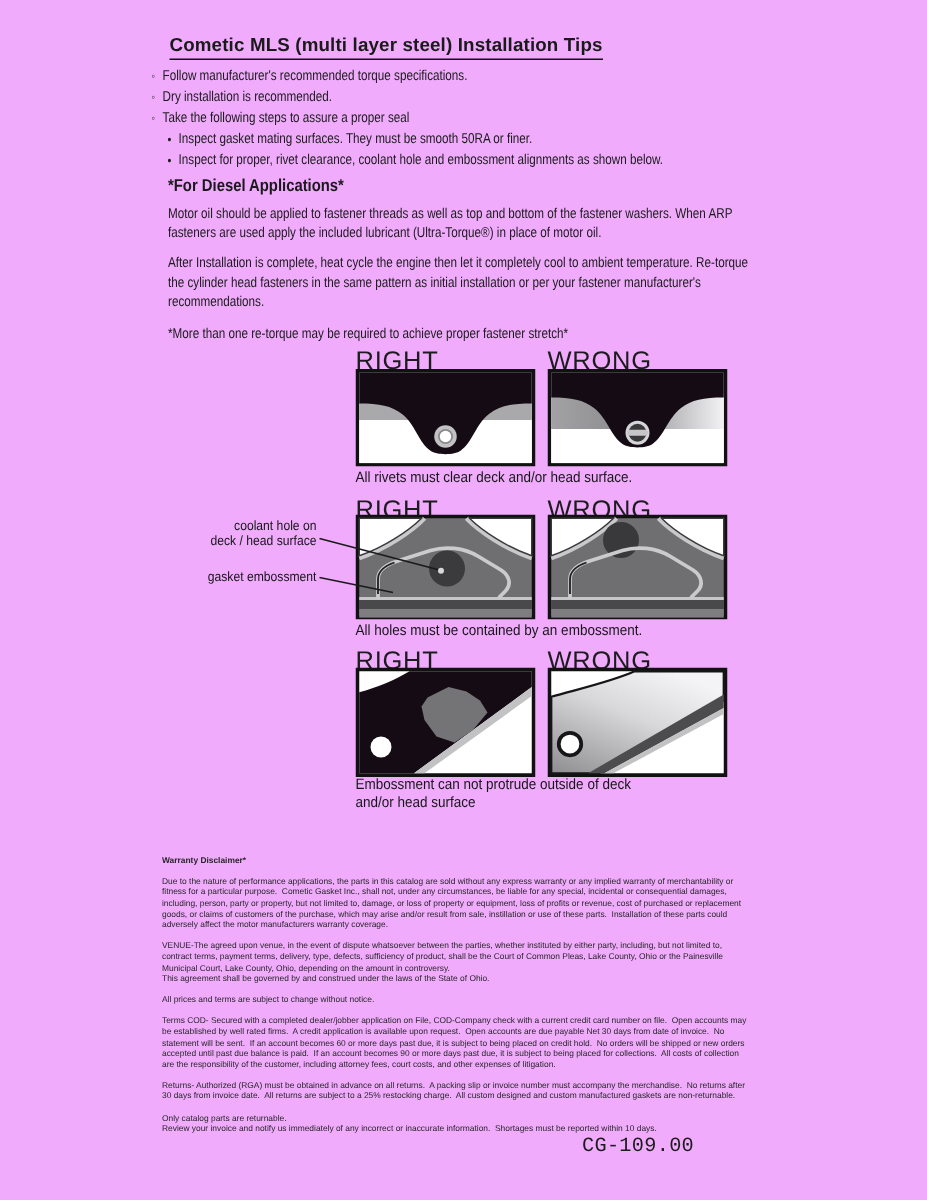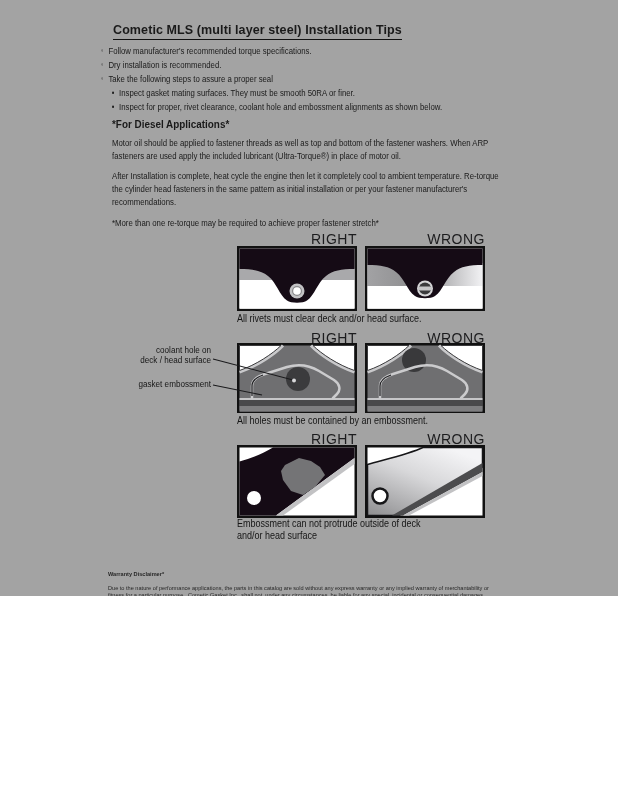--- a/index.html
+++ b/index.html
@@ -1,37 +1,37 @@
 <!DOCTYPE html>
 <html><head>
 <meta charset="utf-8">
 <style>
   html,body{margin:0;padding:0;background:#ffffff;}
   .page{
-    position:relative;width:618px;height:596px;background:#a3a3a3;overflow:hidden;
+    position:relative;width:618px;height:800px;background:#f0abfc;overflow:hidden;
     font-family:"Liberation Sans","DejaVu Sans",sans-serif;color:#1a1a1a;
   }
   .abs{position:absolute;}
   .cx{transform:scaleX(0.82);transform-origin:0 0;}
   .cap-cx{transform:scaleX(0.90);transform-origin:0 0;}
 
   .doc-title{
     left:113px;top:23px;font-size:12.5px;font-weight:bold;white-space:nowrap;
     border-bottom:1.6px solid #111;padding-bottom:2px;letter-spacing:.1px;
   }
   .bullet-list{left:101px;top:44px;width:480px;font-size:9.5px;line-height:14px;}
   .bullet-row{display:flex;}
   .bullet-row .marker{width:9px;flex:0 0 9px;font-size:8px;line-height:14px;}
   .bullet-row.sub{padding-left:13px;}
   .bullet-row.sub .marker{font-size:9px;}
 
   .diesel-heading{left:112px;top:118px;font-size:11.5px;font-weight:bold;transform:scaleX(.86);transform-origin:0 0;white-space:nowrap;}
   .body-para{left:112px;width:480px;font-size:9.5px;line-height:13px;}
 
-  .panel-label{width:120px;text-align:right;font-size:14px;letter-spacing:.5px;color:#1c1c1e;}
+  .panel-label{width:120px;text-align:left;font-size:17px;letter-spacing:.5px;color:#1c1c1e;}
   .caption{left:237px;font-size:10px;line-height:11.5px;color:#161616;white-space:pre-line;}
   .anno{left:81px;width:130px;text-align:right;font-size:9px;line-height:9.5px;color:#161616;
         white-space:pre-line;transform:scaleX(.9);transform-origin:100% 0;}
 
   .legal{left:108px;top:571px;width:392px;font-size:5.6px;line-height:7.2px;color:#272727;}
   .legal .legal-heading{font-weight:bold;margin:0 0 7px 0;}
   .legal p{margin:0 0 7px 0;white-space:pre-wrap;}
 
   .page-code{left:388px;top:757px;font-size:13.5px;letter-spacing:.2px;color:#1b1b1b;font-family:Liberation Mono, monospace;}
   svg{display:block;}

